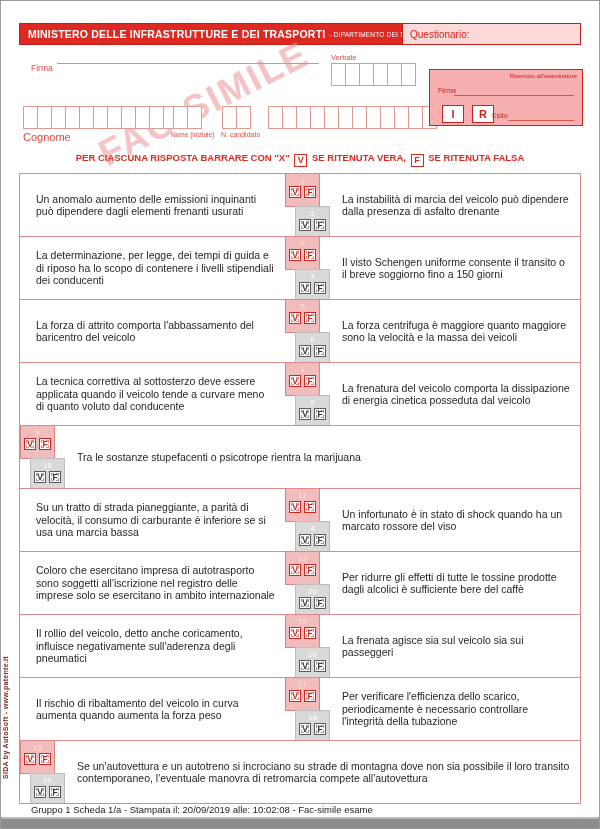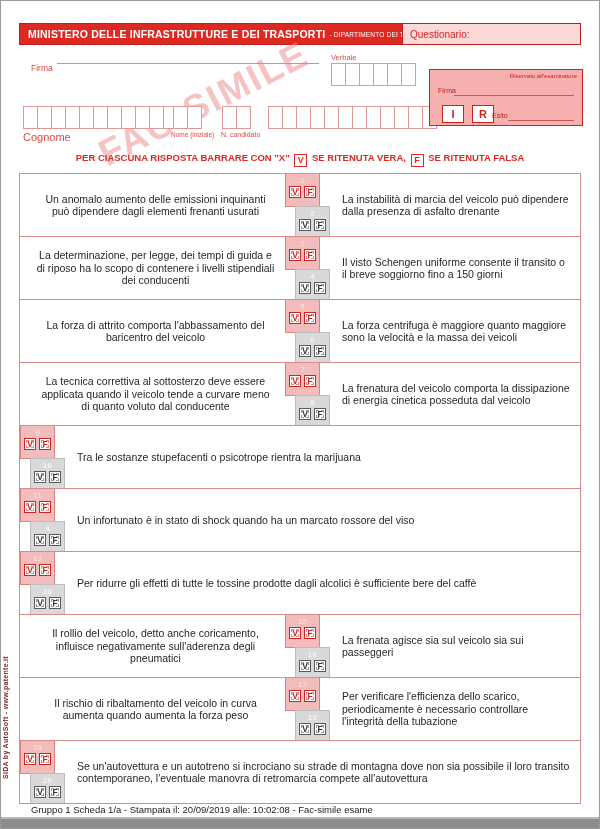--- a/index.html
+++ b/index.html
@@ -34,21 +34,21 @@
   
   .instr{position:absolute;left:0;top:151px;width:100%;text-align:center;color:#dc2a22;
          font-size:9.5px;font-weight:bold;}
   .instr .ab{display:inline-flex;width:11px;height:11px;border:1px solid #dc2a22;background:#fff;
              align-items:center;justify-content:center;font-size:9px;vertical-align:-2px;margin:0 2px;}
   
   .qtable{position:absolute;left:18px;top:172px;width:562px;border:1px solid #d98b8b;box-sizing:border-box;}
   .qrow{display:flex;height:62px;border-bottom:1px solid #d98b8b;}
   .qrow:last-child{border-bottom:none;}
   .qcell{display:flex;align-items:center;font-size:10.5px;line-height:12.5px;color:#262626;box-sizing:border-box;}
-  .qcell.l{width:265px;padding:2px 10px 2px 16px;text-align:center;}
+  .qcell.l{width:265px;padding:2px 10px 2px 16px;}
   .qcell.r{flex:1;padding:2px 8px 2px 12px;}
   .mid{position:relative;width:45px;flex:none;}
   .mcell{position:absolute;width:35px;box-sizing:border-box;text-align:center;}
   .mcell.odd{left:0;top:0;height:33px;background:#f3bcbc;border:1px solid #da8480;border-top:none;}
   .mcell.even{right:0;bottom:0;height:30px;background:#d9d9d9;border:1px solid #bdbdbd;border-bottom:none;}
   .mnum{font-size:8px;font-weight:bold;line-height:9px;margin-top:2px;}
   .odd .mnum{color:#f8d8d6;}
   .even .mnum{color:#f4f4f4;}
   .vfwrap{display:flex;justify-content:center;gap:3px;margin-top:1px;}
   .vfbox{width:12px;height:12px;background:#fff;display:inline-flex;align-items:center;
@@ -266,20 +266,23 @@
             <span class="vfbox">F</span>
           </div>
         </div>
       </div>
       <div class="qcell r">
         <span class="qtext">Tra le sostanze stupefacenti o psicotrope rientra la marijuana</span>
       </div>
     </div>
 
     <div class="qrow">
+      <div class="qcell l">
+        <span class="qtext">Su un tratto di strada pianeggiante, a parità di velocità, il consumo di carburante è inferiore se si usa una marcia bassa</span>
+      </div>
       <div class="mid">
         <div class="mcell odd">
           <div class="mnum num-odd">11</div>
           <div class="vfwrap">
             <span class="vfbox">V</span>
             <span class="vfbox">F</span>
           </div>
         </div>
         <div class="mcell even">
           <div class="mnum num-even">4</div>
@@ -288,20 +291,23 @@
             <span class="vfbox">F</span>
           </div>
         </div>
       </div>
       <div class="qcell r">
         <span class="qtext">Un infortunato è in stato di shock quando ha un marcato rossore del viso</span>
       </div>
     </div>
 
     <div class="qrow">
+      <div class="qcell l">
+        <span class="qtext">Coloro che esercitano impresa di autotrasporto sono soggetti all'iscrizione nel registro delle imprese solo se esercitano in ambito internazionale</span>
+      </div>
       <div class="mid">
         <div class="mcell odd">
           <div class="mnum num-odd">13</div>
           <div class="vfwrap">
             <span class="vfbox">V</span>
             <span class="vfbox">F</span>
           </div>
         </div>
         <div class="mcell even">
           <div class="mnum num-even">20</div>

